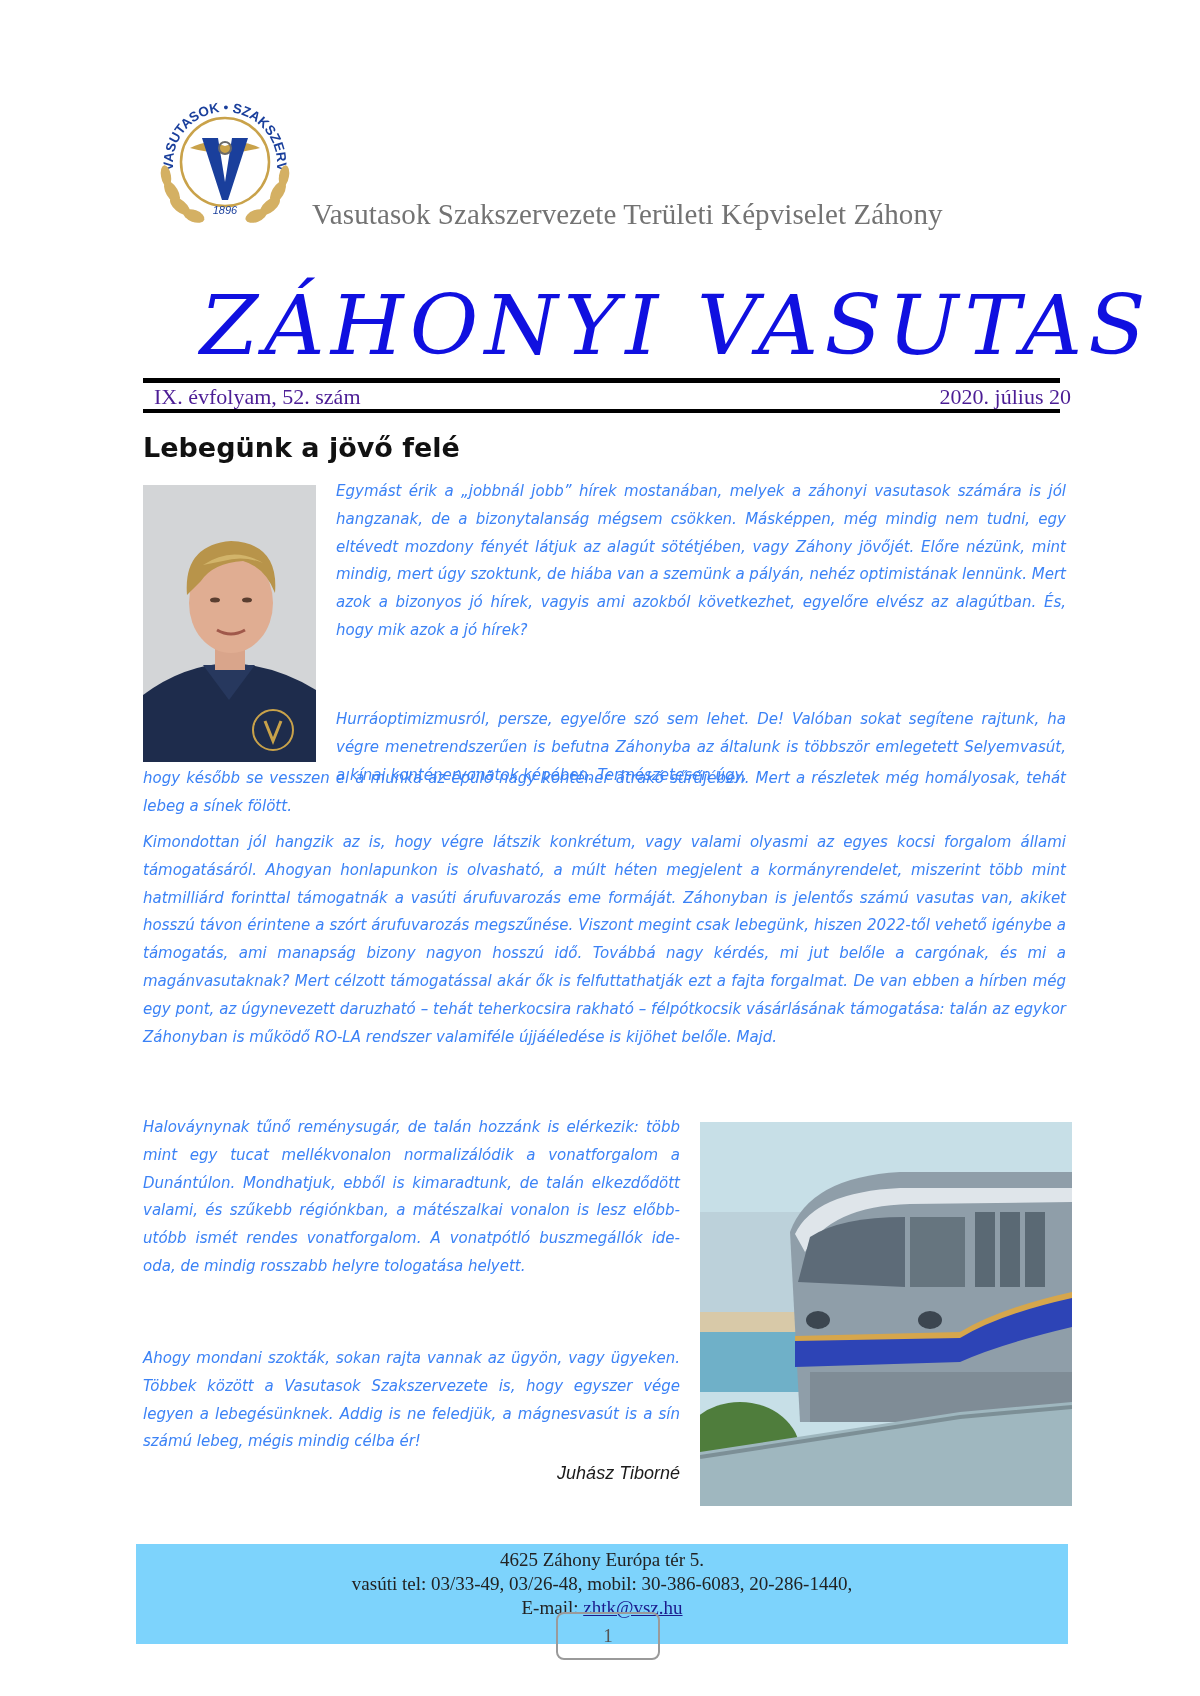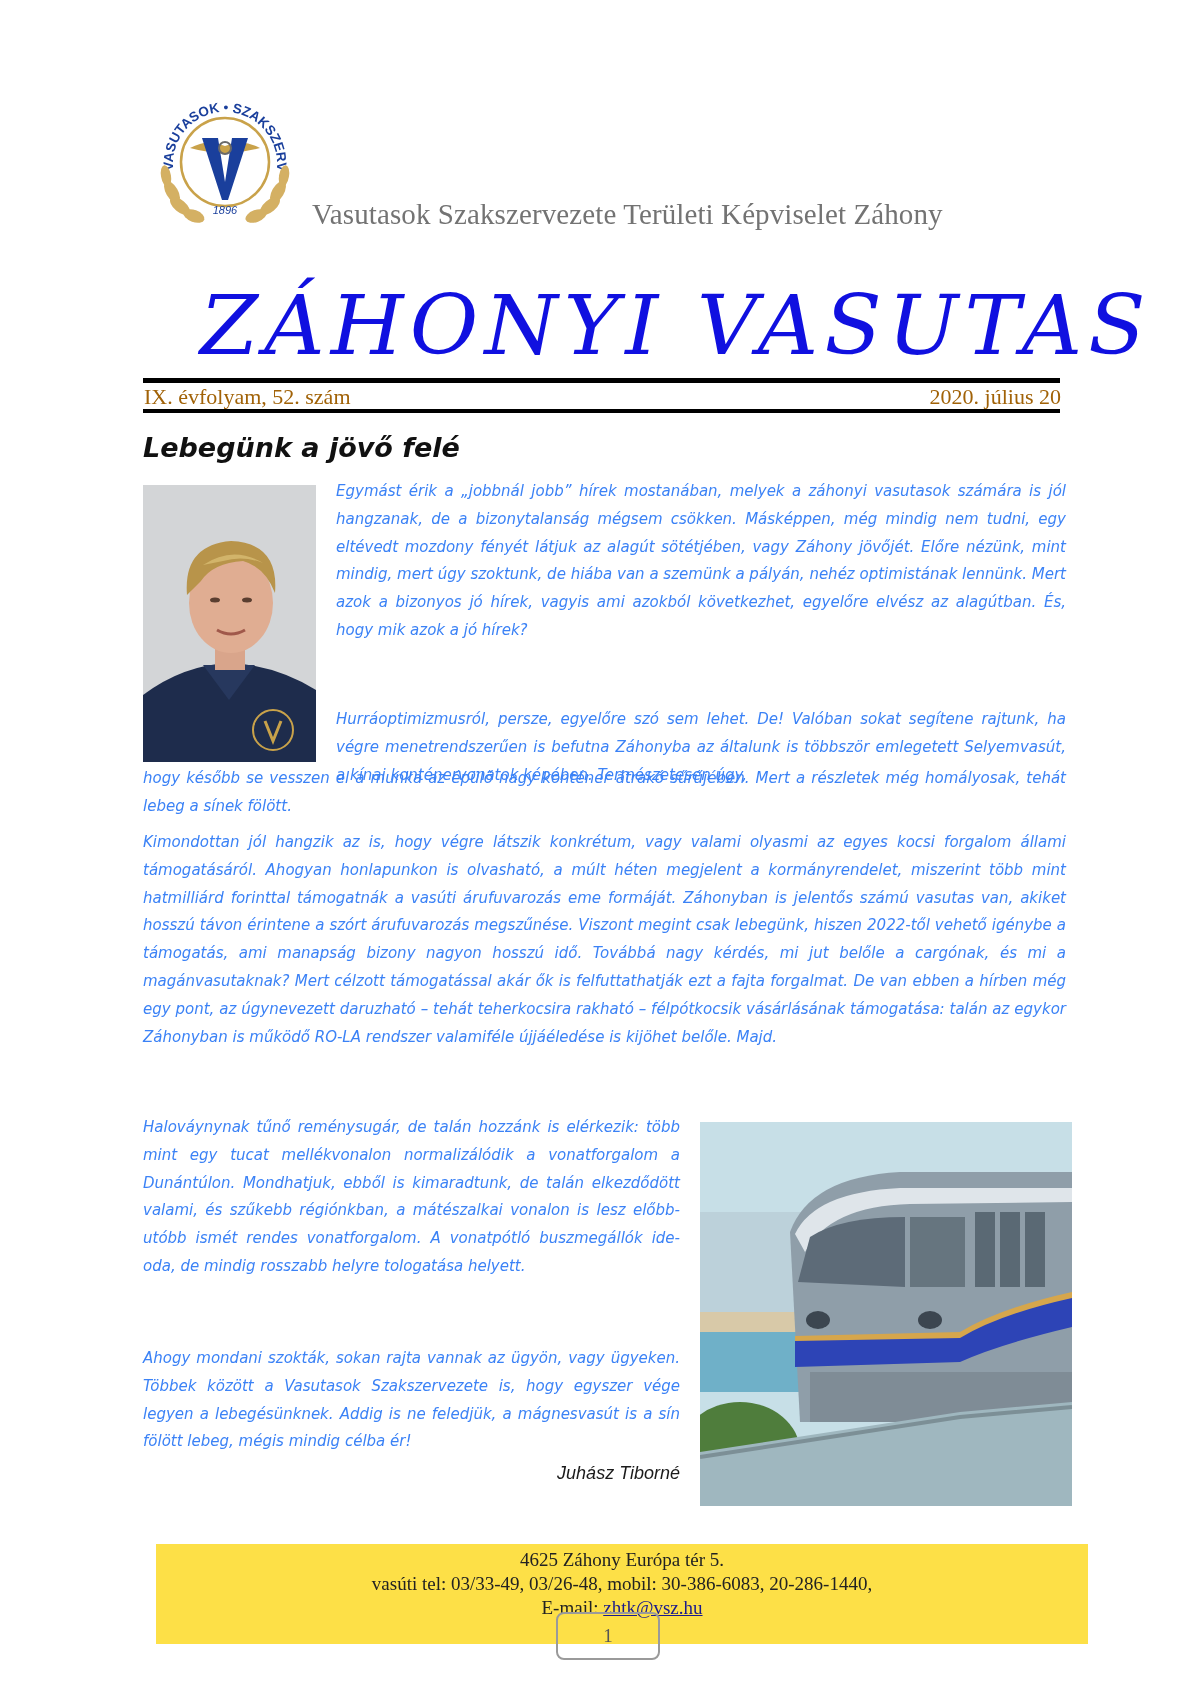--- a/index.html
+++ b/index.html
@@ -1,35 +1,35 @@
 <!DOCTYPE html>
 <html><head>
 <meta charset="utf-8">
 <style>
   html, body { margin: 0; padding: 0; background: #ffffff; }
   body { width: 1200px; height: 1696px; position: relative; overflow: hidden; font-family: "Liberation Serif", serif; color: #111; }
   .logo { position: absolute; left: 150px; top: 82px; width: 150px; height: 150px; }
   .org-name { position: absolute; left: 312px; top: 198px; font-family: "Liberation Serif", serif; font-size: 29px; color: #737373; letter-spacing: 0.1px; white-space: nowrap; }
   .masthead { position: absolute; left: 200px; top: 278px; width: 830px; font-family: "DejaVu Serif", serif; font-style: italic; font-size: 82px; color: #1010e0; letter-spacing: 6px; white-space: nowrap; transform: scaleX(1.02); transform-origin: left; font-weight: normal; }
   .rule-top { position: absolute; left: 143px; top: 378px; width: 917px; height: 5px; background: #000; }
-  .issue-line { position: absolute; left: 144px; top: 383px; width: 917px; height: 28px; font-size: 22px; color: #a16207; display: flex; justify-content: space-between; align-items: center; }
+  .issue-line { position: absolute; left: 154px; top: 383px; width: 917px; height: 28px; font-size: 22px; color: #4c1d95; display: flex; justify-content: space-between; align-items: center; }
   .rule-bottom { position: absolute; left: 143px; top: 409px; width: 917px; height: 4px; background: #000; }
-  .headline { position: absolute; left: 143px; top: 432px; font-family: "DejaVu Sans", sans-serif; font-weight: bold; font-style: italic; font-size: 27px; color: #111; }
+  .headline { position: absolute; left: 143px; top: 432px; font-family: "DejaVu Sans", sans-serif; font-weight: bold; font-size: 27px; color: #111; }
   .photo-person { position: absolute; left: 143px; top: 485px; width: 173px; height: 277px; background: linear-gradient(180deg, #d8dadc 0%, #cfd2d4 60%, #c6c9cc 100%); overflow: hidden; }
   .article { position: absolute; font-family: "DejaVu Sans", sans-serif; font-style: italic; font-size: 15px; line-height: 27.8px; color: #3b82f6; text-align: justify; }
   .article p { margin: 0 0 12px 0; }
   .p1 { left: 336px; top: 478px; width: 730px; }
   .p2a { left: 336px; top: 706px; width: 730px; }
   .p2b { left: 143px; top: 765px; width: 923px; }
   .p3 { left: 143px; top: 829px; width: 923px; }
   .p4 { left: 143px; top: 1114px; width: 537px; }
   .p5 { left: 143px; top: 1345px; width: 537px; }
   .author { position: absolute; left: 143px; top: 1463px; width: 537px; text-align: right; font-family: Liberation Sans, sans-serif; font-style: italic; font-size: 18px; color: #1a1a1a; }
   .photo-train { position: absolute; left: 700px; top: 1122px; width: 372px; height: 384px; overflow: hidden; background: linear-gradient(180deg, #cfe3ea 0%, #b9d6df 55%, #6aa9c3 70%, #5b8f7a 100%); }
-  .footer { position: absolute; left: 156px; top: 1544px; width: 932px; height: 100px; background: #fde047; text-align: center; font-family: "Liberation Serif", serif; font-size: 19px; line-height: 24px; color: #222; padding-top: 4px; box-sizing: border-box; }
+  .footer { position: absolute; left: 136px; top: 1544px; width: 932px; height: 100px; background: #7dd3fc; text-align: center; font-family: "Liberation Serif", serif; font-size: 19px; line-height: 24px; color: #222; padding-top: 4px; box-sizing: border-box; }
   .footer .email-link { color: #1a1a8c; text-decoration: underline; }
   .page-num-box { position: absolute; left: 556px; top: 1612px; width: 104px; height: 48px; border: 2px solid #9a9a9a; border-radius: 8px; background: transparent; text-align: center; font-family: "Liberation Serif", serif; font-size: 19px; line-height: 44px; color: #555; box-sizing: border-box; }
 </style>
 </head>
 <body>
 
 <div class="logo">
   <svg width="150" height="150" viewBox="0 0 150 150">
     <defs>
       <path id="ringpath" d="M 24 92 A 52 52 0 1 1 126 92"></path>
@@ -104,21 +104,21 @@
 <div class="article p2b">
   <p>hogy később se vesszen el a munka az épülő nagy konténer átrakó sűrűjében. Mert a részletek még homályosak, tehát lebeg a sínek fölött.</p>
 </div>
 <div class="article p3">
   <p>Kimondottan jól hangzik az is, hogy végre látszik konkrétum, vagy valami olyasmi az egyes kocsi forgalom állami támogatásáról. Ahogyan honlapunkon is olvasható, a múlt héten megjelent a kormányrendelet, miszerint több mint hatmilliárd forinttal támogatnák a vasúti árufuvarozás eme formáját. Záhonyban is jelentős számú vasutas van, akiket hosszú távon érintene a szórt árufuvarozás megszűnése. Viszont megint csak lebegünk, hiszen 2022-től vehető igénybe a támogatás, ami manapság bizony nagyon hosszú idő. Továbbá nagy kérdés, mi jut belőle a cargónak, és mi a magánvasutaknak? Mert célzott támogatással akár ők is felfuttathatják ezt a fajta forgalmat. De van ebben a hírben még egy pont, az úgynevezett daruzható – tehát teherkocsira rakható – félpótkocsik vásárlásának támogatása: talán az egykor Záhonyban is működő RO-LA rendszer valamiféle újjáéledése is kijöhet belőle. Majd.</p>
 </div>
 <div class="article p4">
   <p>Halováynynak tűnő reménysugár, de talán hozzánk is elérkezik: több mint egy tucat mellékvonalon normalizálódik a vonatforgalom a Dunántúlon. Mondhatjuk, ebből is kimaradtunk, de talán elkezdődött valami, és szűkebb régiónkban, a mátészalkai vonalon is lesz előbb-utóbb ismét rendes vonatforgalom. A vonatpótló buszmegállók ide-oda, de mindig rosszabb helyre tologatása helyett.</p>
 </div>
 <div class="article p5">
-  <p>Ahogy mondani szokták, sokan rajta vannak az ügyön, vagy ügyeken. Többek között a Vasutasok Szakszervezete is, hogy egyszer vége legyen a lebegésünknek. Addig is ne feledjük, a mágnesvasút is a sín fölött lebeg, mégis mindig célba ér!</p>
+  <p>Ahogy mondani szokták, sokan rajta vannak az ügyön, vagy ügyeken. Többek között a Vasutasok Szakszervezete is, hogy egyszer vége legyen a lebegésünknek. Addig is ne feledjük, a mágnesvasút is a sín számú lebeg, mégis mindig célba ér!</p>
 </div>
 
 <div class="author">Juhász Tiborné</div>
 
 <div class="photo-train">
   <svg width="372" height="384" viewBox="0 0 372 384">
     <rect width="372" height="384" fill="#c7dfe7"></rect>
     <rect x="0" y="90" width="110" height="120" fill="#b8cad4" opacity="0.7"></rect>
     <rect x="0" y="210" width="372" height="60" fill="#6fb0c8"></rect>
     <rect x="0" y="190" width="110" height="20" fill="#d8c9a8"></rect>

